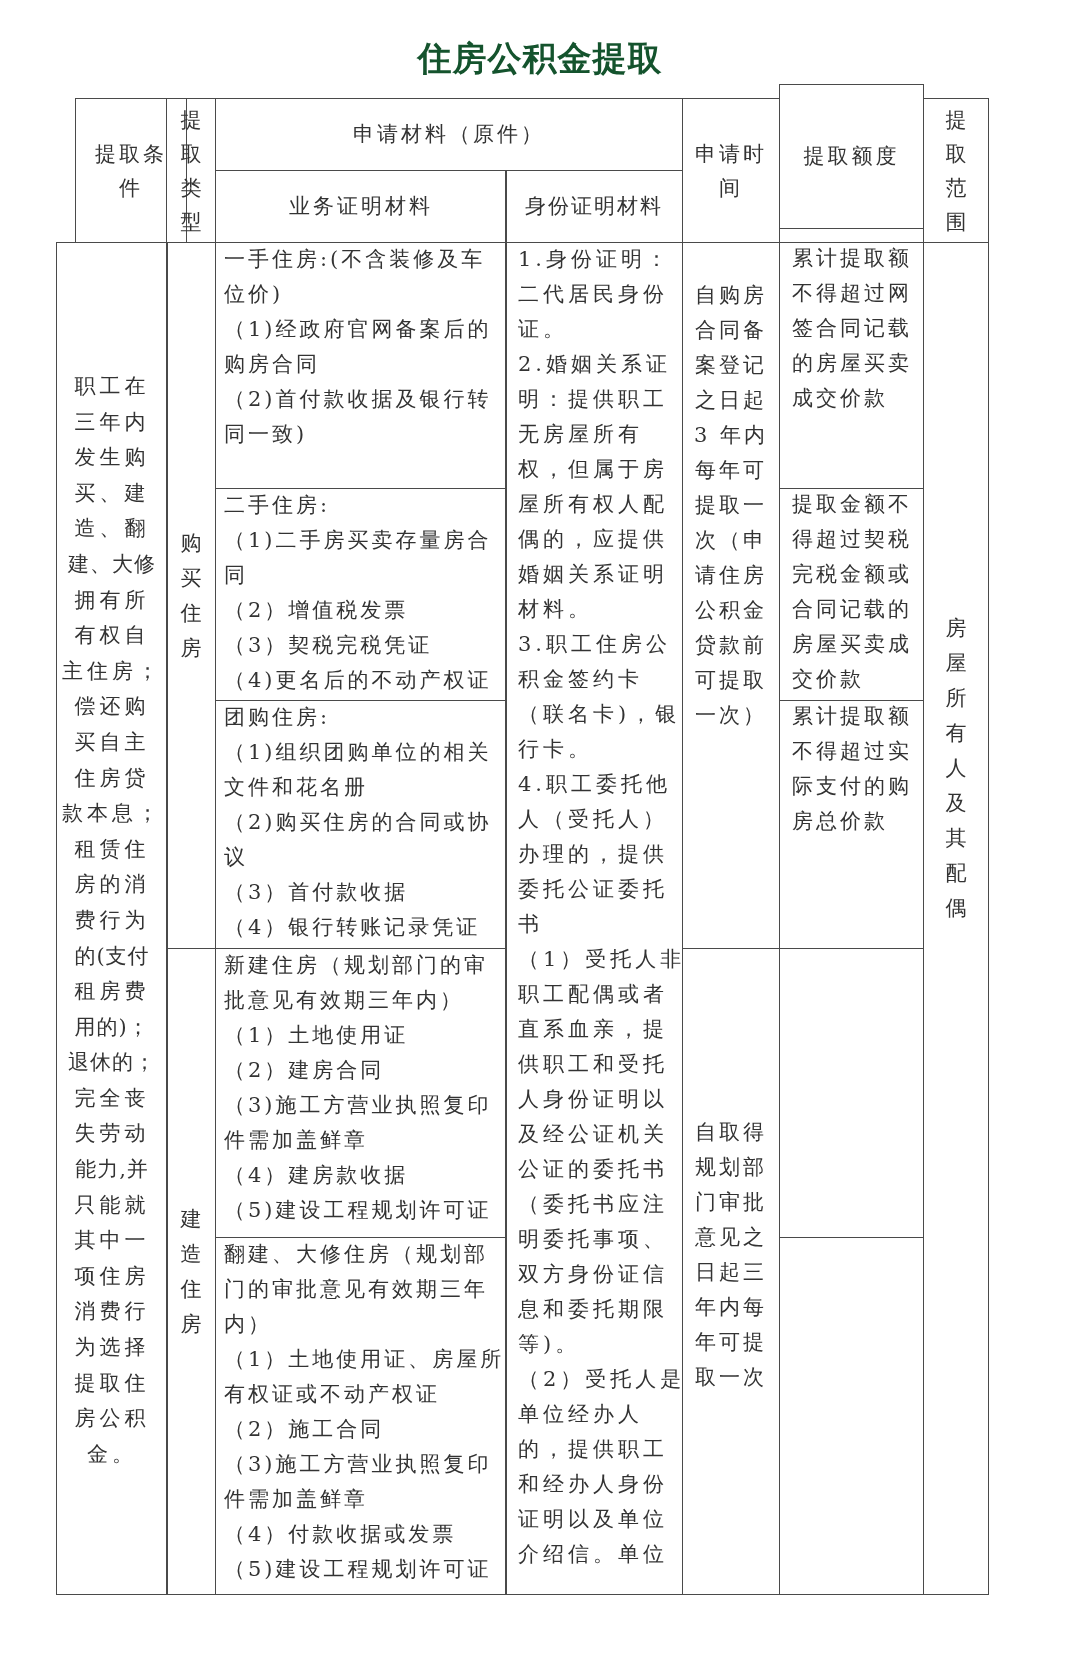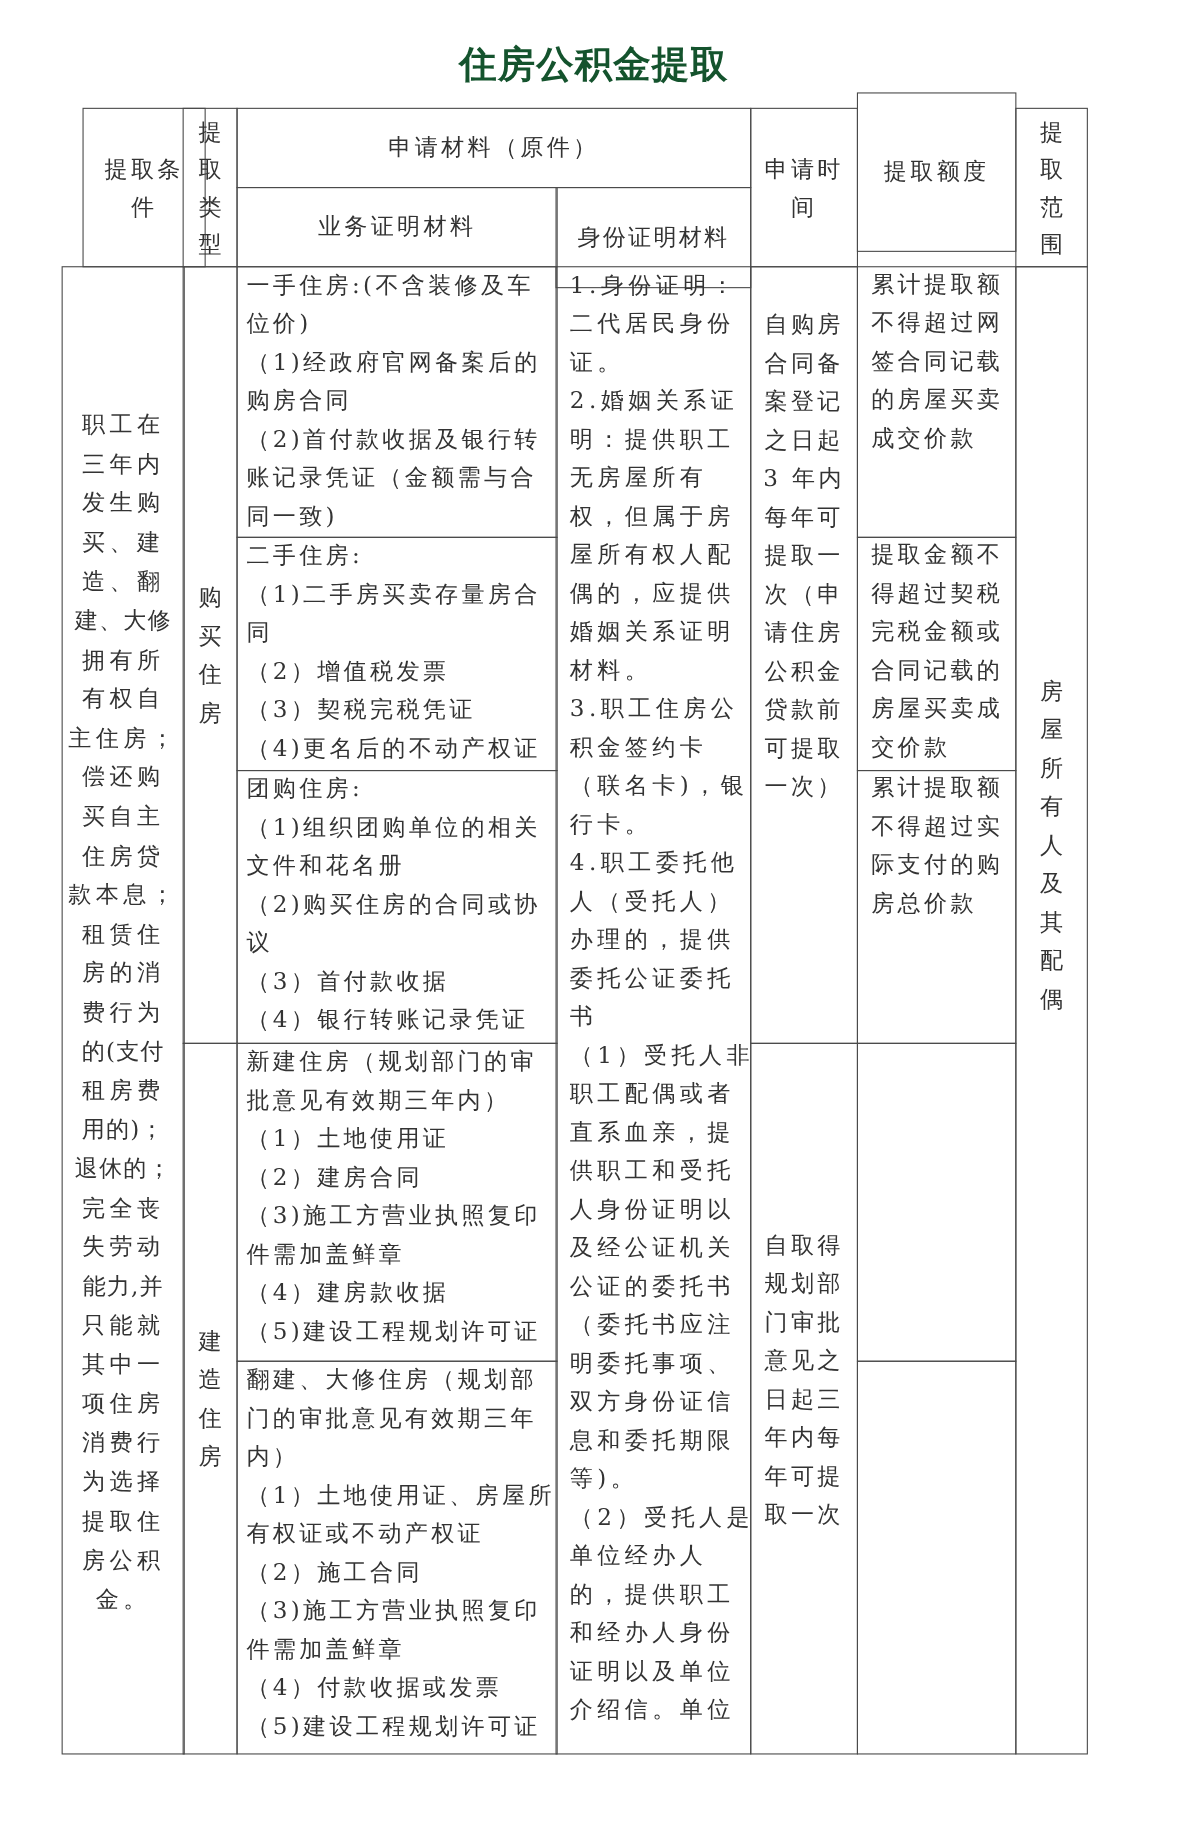--- a/index.html
+++ b/index.html
@@ -35,21 +35,21 @@
 </div>
 
 <div class="cell center" style="left:215px; top:98px; width:468px; height:73px;">
   <div class="txt">申请材料（原件）</div>
 </div>
 
 <div class="cell center" style="left:215px; top:170px; width:292px; height:73px;">
   <div class="txt">业务证明材料</div>
 </div>
 
-<div class="cell center" style="left:505px; top:170px; width:178px; height:92px;">
+<div class="cell center" style="left:505px; top:170px; width:178px; height:73px;">
   <div class="txt" style="letter-spacing:2px;">身份证明材料</div>
 </div>
 
 <div class="cell center" style="left:682px; top:98px; width:98px; height:145px;">
   <div class="txt" style="text-align:center; line-height:34px;">
     <span class="line">申请时</span>
     <span class="line">间</span>
   </div>
 </div>
 
@@ -119,21 +119,20 @@
   </div>
 </div>
 
 <div class="cell" style="left:215px; top:242px; width:292px; height:247px;">
   <div class="block txt" style="top:-1px;">
     <span class="line">一手住房:(不含装修及车</span>
     <span class="line">位价)</span>
     <span class="line">（1)经政府官网备案后的</span>
     <span class="line">购房合同</span>
     <span class="line">（2)首付款收据及银行转</span>
-    <span class="line">账记录凭证（金额需与合</span>
     <span class="line">同一致)</span>
   </div>
 </div>
 <div class="cell" style="left:215px; top:488px; width:292px; height:213px;">
   <div class="block txt" style="top:-1px;">
     <span class="line">二手住房:</span>
     <span class="line">（1)二手房买卖存量房合</span>
     <span class="line">同</span>
     <span class="line">（2）增值税发票</span>
     <span class="line">（3）契税完税凭证</span>

